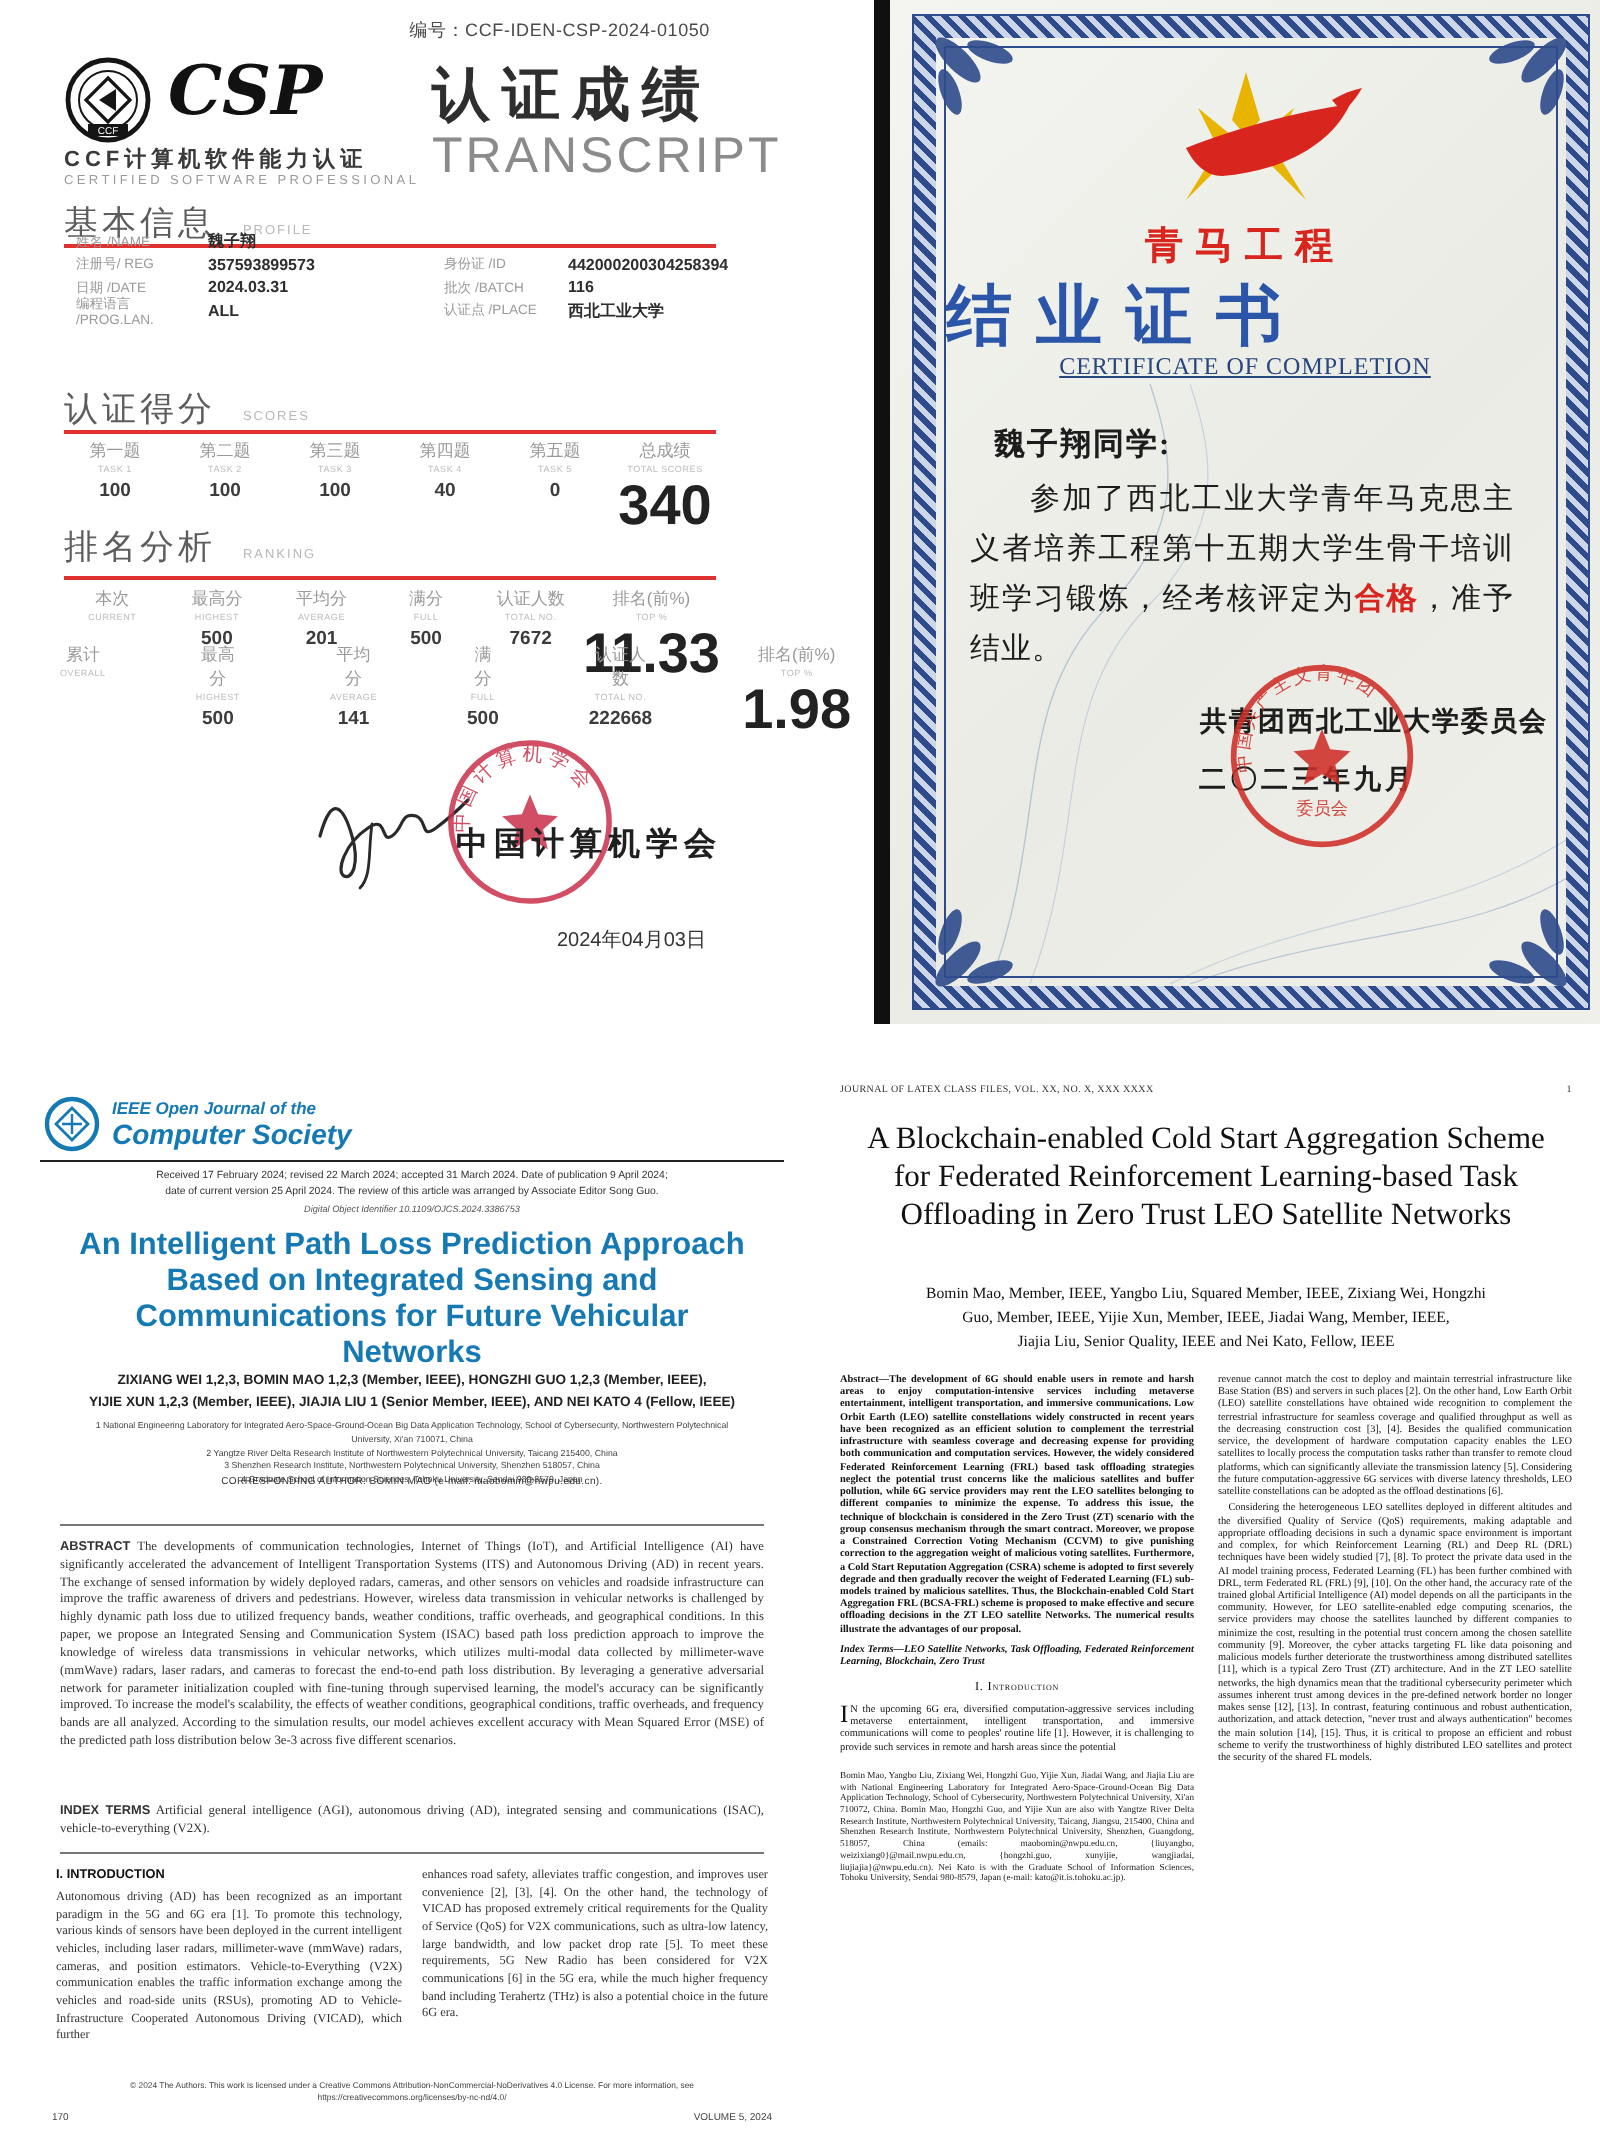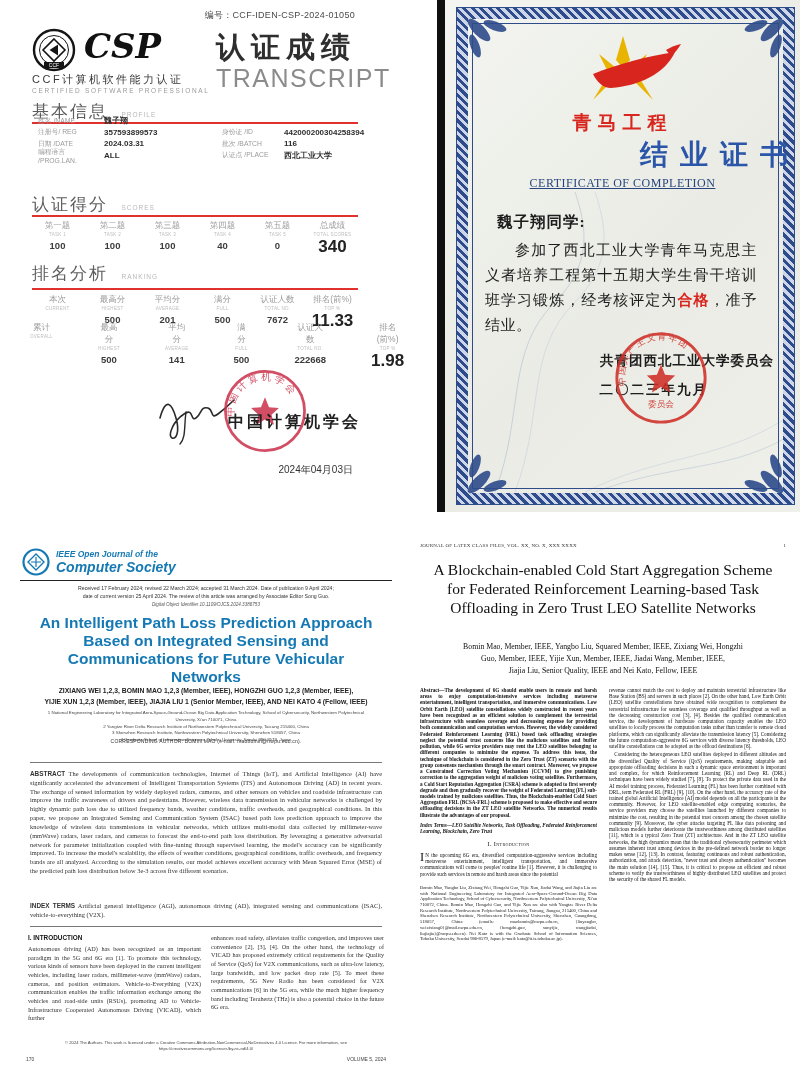--- a/index.html
+++ b/index.html
@@ -8,54 +8,54 @@
   .quad{position:absolute;}
   .abs{position:absolute;}
 
   
   .q-tl{left:0;top:0;width:437px;height:535px;background:#fff;}
   .tl-docnum{top:9px;right:82px;font-size:9px;color:#4a4a4a;letter-spacing:.3px;margin-left:32px;}
   .tl-csp{left:84px;top:26px;font-size:34px;font-weight:bold;font-style:italic;
           font-family:"DejaVu Serif",serif;color:#111;}
   .tl-title-cn{left:216px;top:28px;font-size:29px;font-weight:bold;color:#2e2e2e;letter-spacing:6px;white-space:nowrap;}
   .tl-title-en{left:216px;top:64px;font-size:25px;color:#8b8b8b;letter-spacing:1.5px;white-space:nowrap;}
-  .tl-certcn{left:32px;top:72px;font-size:11px;color:#3a3a3a;letter-spacing:2.5px;font-weight:normal;}
+  .tl-certcn{left:32px;top:72px;font-size:11px;color:#3a3a3a;letter-spacing:2.5px;font-weight:bold;}
   .tl-certen{left:32px;top:87px;font-size:6.5px;color:#9a9a9a;letter-spacing:1.7px;}
   .tl-sec-cn{font-size:17px;color:#5d5d5d;letter-spacing:2px;display:inline-block;}
   .tl-sec-en{font-size:6.5px;color:#b8b8b8;letter-spacing:1px;margin-left:9px;}
   .tl-redline{left:32px;width:326px;border-top:2px solid #e0312e;height:0;}
   .tl-fields{left:38px;top:115px;width:320px;display:grid;
              grid-template-columns:66px 118px 62px 74px;grid-auto-rows:11.5px;align-items:center;}
   .tl-flabel{font-size:6.8px;color:#9a9a9a;}
   .tl-fval{font-size:8px;font-weight:bold;color:#2e2e2e;}
   .tl-cols{left:30px;width:330px;display:flex;}
   .tl-cell{flex:1;text-align:center;}
   .tl-cell .cn{font-size:8.5px;color:#9a9a9a;display:block;}
   .tl-cell .en{font-size:4.5px;color:#bcbcbc;display:block;letter-spacing:.3px;}
   .tl-cell .val{font-size:9.5px;font-weight:bold;color:#3c3c3c;display:block;margin-top:3px;}
-  .tl-cell .val.big{font-size:17px;color:#222;margin-top:0;}
+  .tl-cell .val.big{font-size:28px;color:#222;margin-top:0;}
   .tl-orgname{left:228px;top:412px;font-size:16px;font-weight:bold;color:#1f1f1f;letter-spacing:3px;white-space:nowrap;}
   .tl-date{right:84px;top:440px;font-size:10px;color:#333;margin-top:23px;}
   .tl-seal{left:222px;top:368px;width:86px;height:86px;opacity:.85;}
   .tl-sign{left:156px;top:388px;width:82px;height:58px;}
 
   
   .q-tr{left:437px;top:0;width:363px;height:512px;background:#101010;}
   .tr-paper{position:absolute;left:8px;top:0;right:0;bottom:0;
             background:linear-gradient(135deg,#f4f5f0 0%,#e9ebe4 55%,#eef0e9 100%);}
   .tr-frame{position:absolute;top:8px;left:12px;right:6px;bottom:8px;
             border:11px solid transparent;
             border-image:repeating-linear-gradient(45deg,#2e4c8c 0 3px,#ccd6e8 3px 6px) 11;
             outline:1.5px solid #2e4c8c;}
   .tr-frame-inner{position:absolute;top:23px;left:27px;right:21px;bottom:23px;border:1.5px solid #2e4c8c;}
   .tr-corner{position:absolute;width:52px;height:52px;}
   .tr-logo{left:50%;transform:translateX(-50%);top:34px;width:120px;height:72px;}
   .tr-brand{left:0;right:0;top:110px;text-align:center;font-size:19px;font-weight:bold;color:#d8261e;
             letter-spacing:6px;font-family:"Liberation Serif",serif;}
-  .tr-title{left:6px;right:0;top:136px;text-align:right;font-size:28px;font-weight:bold;color:#2b55a8;
+  .tr-title{left:16px;right:0;top:136px;text-align:left;font-size:33px;font-weight:bold;color:#2b55a8;
             letter-spacing:12px;font-family:"Liberation Serif",serif;text-indent:12px;}
   .tr-title-en{left:0;right:0;top:176px;text-align:center;font-size:12px;color:#27457e;
                font-family:"Liberation Serif",serif;letter-spacing:.5px;text-decoration:underline;}
   .tr-salute{left:52px;top:212px;font-size:15.5px;font-weight:bold;color:#1d1d1d;
              font-family:"Liberation Serif",serif;letter-spacing:1px;}
   .tr-body{left:40px;top:238px;width:272px;font-size:15px;color:#1d1d1d;line-height:25px;
            font-family:"Liberation Serif",serif;text-indent:2em;letter-spacing:.5px;text-align:justify;}
   .tr-red{color:#d8261e;font-weight:bold;}
   .tr-committee{right:26px;top:352px;font-size:13.5px;color:#1d1d1d;font-family:"Liberation Serif",serif;
                 font-weight:bold;letter-spacing:1px;}

